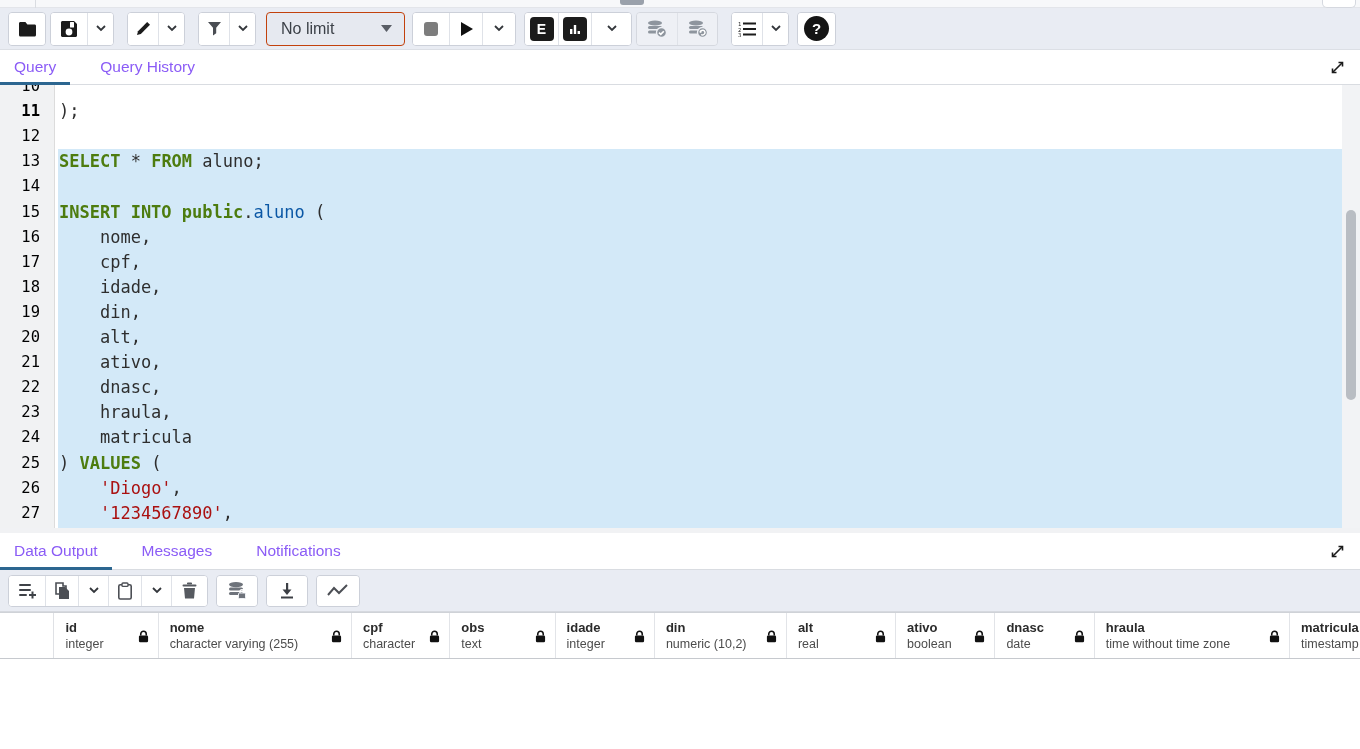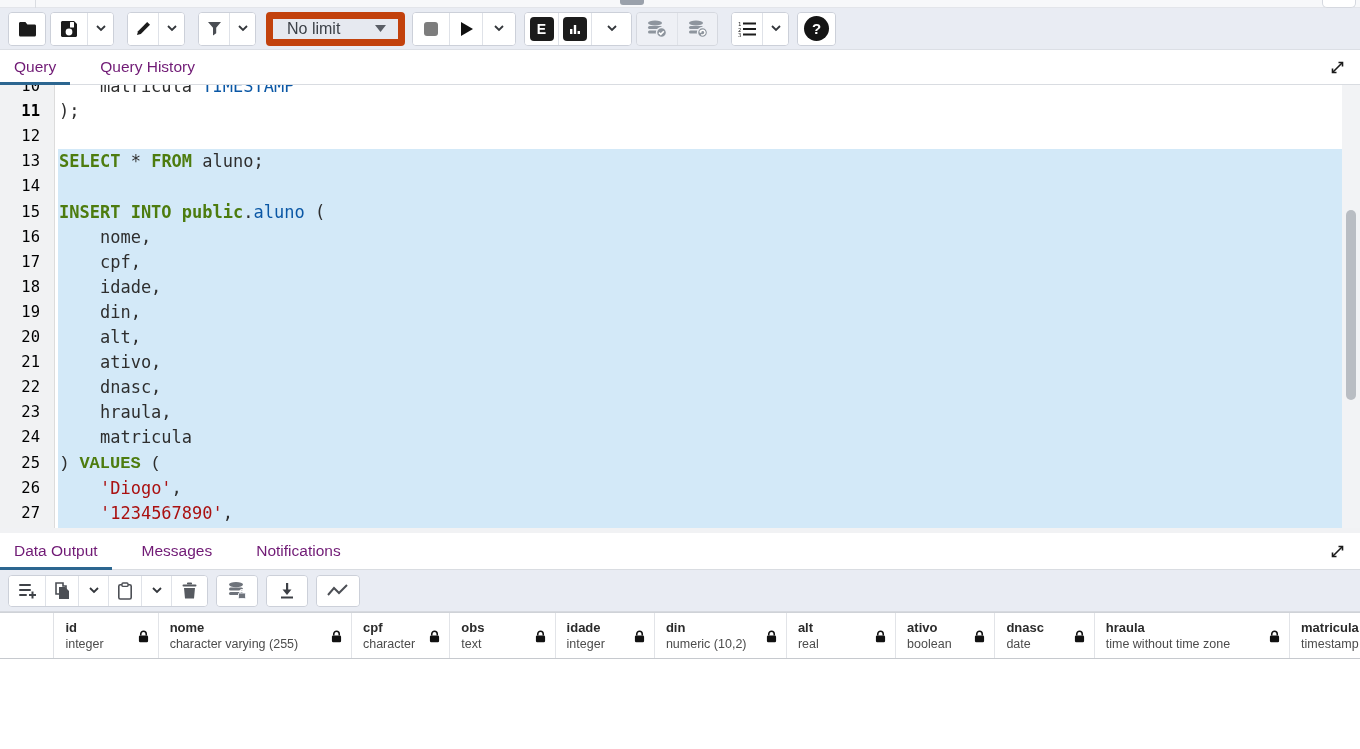--- a/index.html
+++ b/index.html
@@ -12,29 +12,29 @@
   .topstrip .graypill { position:absolute; left:620px; top:0; width:24px; height:5px; background:#9aa1ab; border-radius:0 0 3px 3px; }
   .topstrip .cornerbox { position:absolute; left:1322px; top:0; width:34px; height:8px; background:#fff; border:1px solid #d5d8df; border-top:none; border-radius:0 0 5px 5px; }
 
   
   .toolbar { position:absolute; left:0; top:8px; width:1360px; height:42px; background:#e9ecf3; border-bottom:1px solid #dcdfe5; display:flex; align-items:center; padding-left:8px; }
   .btngroup { display:flex; align-items:stretch; height:34px; background:#fff; border:1px solid #ccd0d9; border-radius:4px; overflow:hidden; }
   .tbtn { display:flex; align-items:center; justify-content:center; background:#fff; border:none; cursor:pointer; padding:0; }
   .btngroup .tbtn + .tbtn { border-left:1px solid #dfe2e8; }
   .w36{width:36px;} .w30{width:30px;} .w26{width:26px;} .w33{width:33px;} .w40{width:40px;}
   .gap4{margin-left:4px;} .gap8{margin-left:8px;} .gap13{margin-left:13px;} .gap10{margin-left:10px;} .gap7{margin-left:7px;}
-  .limitsel { height:34px; width:139px; background:#e6e9f0; border:7px solid #c2410c; border-radius:4px; display:flex; align-items:center; padding:0 12px 0 14px; cursor:pointer; }
+  .limitsel { height:34px; width:139px; background:#e6e9f0; border:1px solid #c2410c; border-radius:4px; display:flex; align-items:center; padding:0 12px 0 14px; cursor:pointer; }
   .limitsel .limittext { flex:1; font-size:16px; color:#3c4148; }
   .chip { width:24px; height:24px; background:#1b1b1b; border-radius:4px; display:flex; align-items:center; justify-content:center; color:#fff; font-weight:bold; font-size:14px; }
   .helpbtn { width:37px; }
   .helpcircle { width:25px; height:25px; border-radius:50%; background:#151515; color:#fff; font-weight:bold; font-size:15px; display:flex; align-items:center; justify-content:center; }
 
   
   .qtabbar { position:absolute; left:0; top:50px; width:1360px; height:35px; background:#fff; border-bottom:1px solid #d9dce1; display:flex; align-items:stretch; }
-  .tab { position:relative; display:flex; align-items:center; padding:0 14px; font-size:15.5px; color:#701a75; cursor:pointer; }
+  .tab { position:relative; display:flex; align-items:center; padding:0 14px; font-size:15.5px; color:#8b5cf6; cursor:pointer; }
   .tab.second { margin-left:16px; }
   .tab .underline { position:absolute; left:0; bottom:-1px; height:3px; width:100%; background:#2c6690; }
   .expandicon { position:absolute; right:14px; top:9px; cursor:pointer; }
 
   
   .editor { position:absolute; left:0; top:85px; width:1360px; height:443px; background:#fff; overflow:hidden; cursor:text; }
   .gutter { position:absolute; left:0; top:0; width:55px; height:443px; background:#f1f2f3; border-right:1px solid #dcdcdc; z-index:2; }
   .gnum { position:absolute; right:0; width:55px; height:25px; line-height:25px; text-align:right; padding-right:14px; color:#000000; font-family:"DejaVu Sans Mono", monospace; font-size:15.5px; }
   .selrect { position:absolute; left:58px; top:64px; width:1284px; height:379px; background:#d3e9f8; z-index:0; }
   .codewrap { position:absolute; left:59px; top:0; right:18px; height:443px; z-index:1; }
@@ -240,36 +240,35 @@
         <div class="gnum" style="top: 240px;">20</div>
         <div class="gnum" style="top: 265.1px;">21</div>
         <div class="gnum" style="top: 290.2px;">22</div>
         <div class="gnum" style="top: 315.3px;">23</div>
         <div class="gnum" style="top: 340.4px;">24</div>
         <div class="gnum" style="top: 365.5px;">25</div>
         <div class="gnum" style="top: 390.6px;">26</div>
         <div class="gnum" style="top: 415.7px;">27</div>
       </div>
     <div class="codewrap">
-        <div class="cline" style="top: -11px;"><span class="tk-plain">    matricula </span><span class="tk-type">TIMESTAMP</span></div>
         <div class="cline" style="top: 14.1px;"><span class="tk-plain">);</span></div>
         <div class="cline" style="top: 39.2px;"></div>
         <div class="cline" style="top: 64.3px;"><span class="tk-kw">SELECT</span><span class="tk-plain"> * </span><span class="tk-kw">FROM</span><span class="tk-plain"> aluno;</span></div>
         <div class="cline" style="top: 89.4px;"></div>
         <div class="cline" style="top: 114.5px;"><span class="tk-kw">INSERT INTO public</span><span class="tk-plain">.</span><span class="tk-type">aluno</span><span class="tk-plain"> (</span></div>
         <div class="cline" style="top: 139.6px;"><span class="tk-plain">    nome,</span></div>
         <div class="cline" style="top: 164.7px;"><span class="tk-plain">    cpf,</span></div>
         <div class="cline" style="top: 189.8px;"><span class="tk-plain">    idade,</span></div>
         <div class="cline" style="top: 214.9px;"><span class="tk-plain">    din,</span></div>
         <div class="cline" style="top: 240px;"><span class="tk-plain">    alt,</span></div>
         <div class="cline" style="top: 265.1px;"><span class="tk-plain">    ativo,</span></div>
         <div class="cline" style="top: 290.2px;"><span class="tk-plain">    dnasc,</span></div>
         <div class="cline" style="top: 315.3px;"><span class="tk-plain">    hraula,</span></div>
         <div class="cline" style="top: 340.4px;"><span class="tk-plain">    matricula</span></div>
-        <div class="cline" style="top: 365.5px; font-family: Liberation Mono, monospace;"><span class="tk-plain">) </span><span class="tk-kw">VALUES</span><span class="tk-plain"> (</span></div>
+        <div class="cline" style="top: 365.5px;"><span class="tk-plain">) </span><span class="tk-kw">VALUES</span><span class="tk-plain"> (</span></div>
         <div class="cline" style="top: 390.6px;"><span class="tk-plain">    </span><span class="tk-str">'Diogo'</span><span class="tk-plain">,</span></div>
         <div class="cline" style="top: 415.7px;"><span class="tk-plain">    </span><span class="tk-str">'1234567890'</span><span class="tk-plain">,</span></div>
       </div>
     <div class="vtrack">
       <div class="vthumb"></div>
     </div>
   </div>
   <div class="hscrollstrip"></div>
 
   <div class="otabbar">

